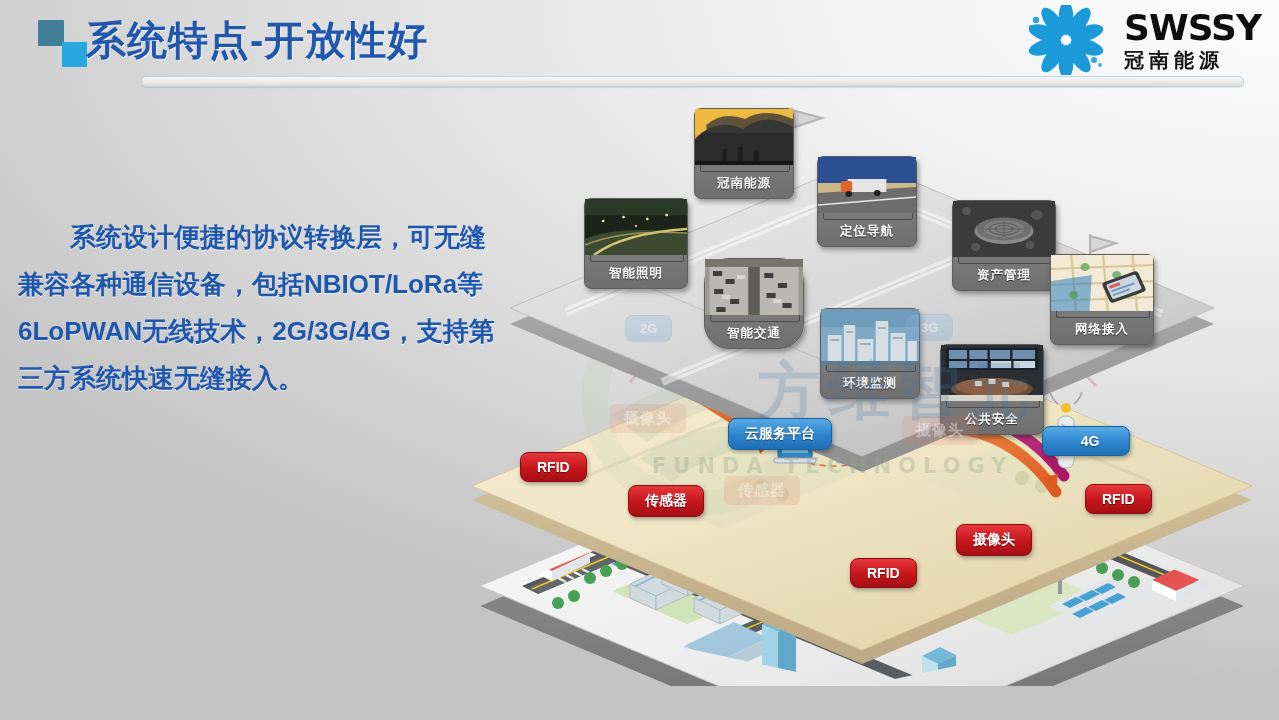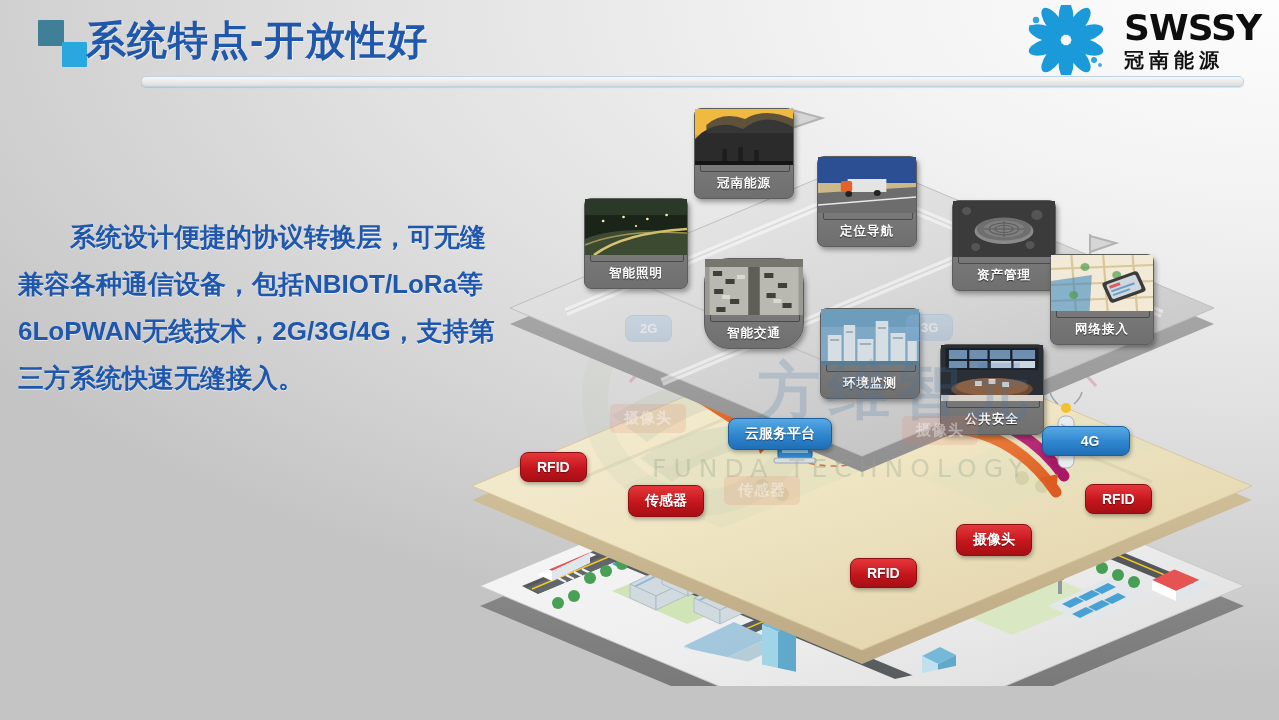--- a/index.html
+++ b/index.html
@@ -97,22 +97,22 @@
 
   
   .wm-pill{
     position:absolute;border-radius:5px;white-space:nowrap;
     font-size:15px;font-weight:bold;color:rgba(255,235,230,.85);
     padding:5px 14px;background:rgba(224,120,95,.30);
     opacity:.55;letter-spacing:1px;
   }
   .wm-text{
     position:absolute;font-family:"DejaVu Sans",sans-serif;
-    font-weight:normal;color:rgba(150,165,140,.34);letter-spacing:7px;
-    font-size:25px;white-space:nowrap;text-align:center;
+    font-weight:bold;color:rgba(150,165,140,.34);letter-spacing:7px;
+    font-size:21px;white-space:nowrap;text-align:center;
   }
   .wm-cn{
     position:absolute;font-weight:bold;font-size:62px;letter-spacing:8px;
     color:rgba(70,120,165,.22);white-space:nowrap;
   }
 </style>
 </head>
 <body>
 
 <div class="slide">

